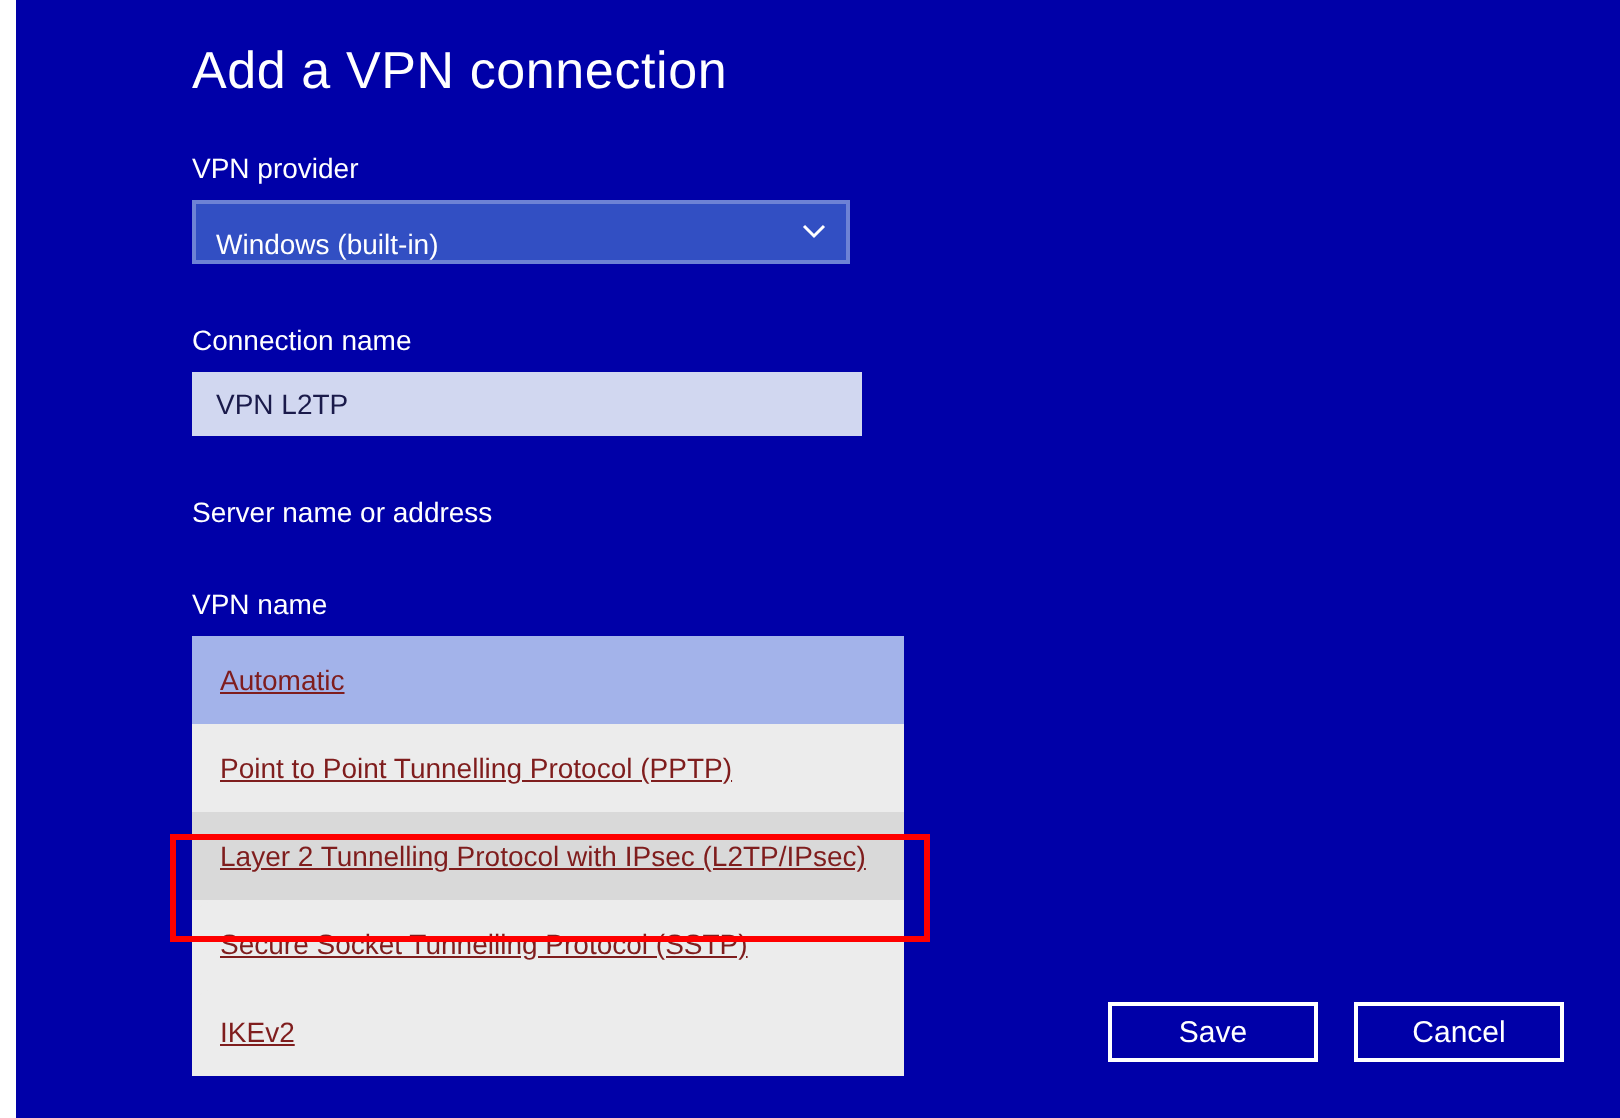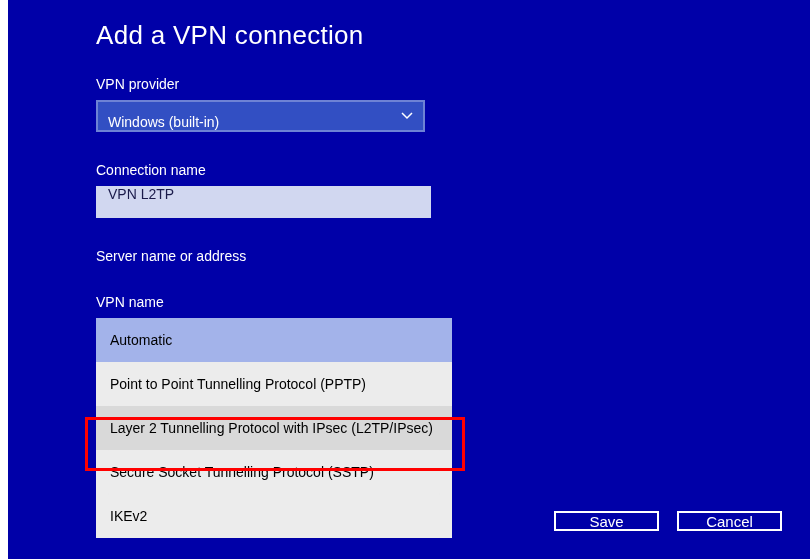--- a/index.html
+++ b/index.html
@@ -68,52 +68,54 @@
     .dropdown .chev svg { display: block; }
     .text-input {
       width: 335px;
       height: 32px;
       background: #d1d7f0;
       border: none;
       padding: 0 12px;
       font-size: 14px;
       color: #1a1a4a;
       display: flex;
+      align-items: center;
     }
     .vpn-type-list {
       width: 356px;
       background: #ececec;
     }
     .vpn-type-item {
       height: 44px;
       display: flex;
       align-items: center;
       padding: 0 14px;
       font-size: 14px;
-      color: #000000;
+      color: #7f1d1d;
       border-bottom: none;
+      text-decoration: underline;
     }
     .vpn-type-item.hovered { background: #a3b3ea; }
     .vpn-type-item.normal { background: #ececec; border-radius: 13px; }
     .vpn-type-item.current { background: #d9d9d9; }
     .highlight-box {
       position: absolute;
       border: 3px solid #ff0000;
       pointer-events: none;
     }
     .button-row {
       position: absolute;
       right: 28px;
       bottom: 28px;
       display: flex;
       gap: 18px;
     }
     .btn {
       width: 105px;
-      height: 20px;
+      height: 30px;
       background: transparent;
       border: 2px solid #ffffff;
       color: #ffffff;
       font-size: 15px;
       display: flex;
       align-items: center;
       justify-content: center;
       cursor: pointer;
     }
   </style>

